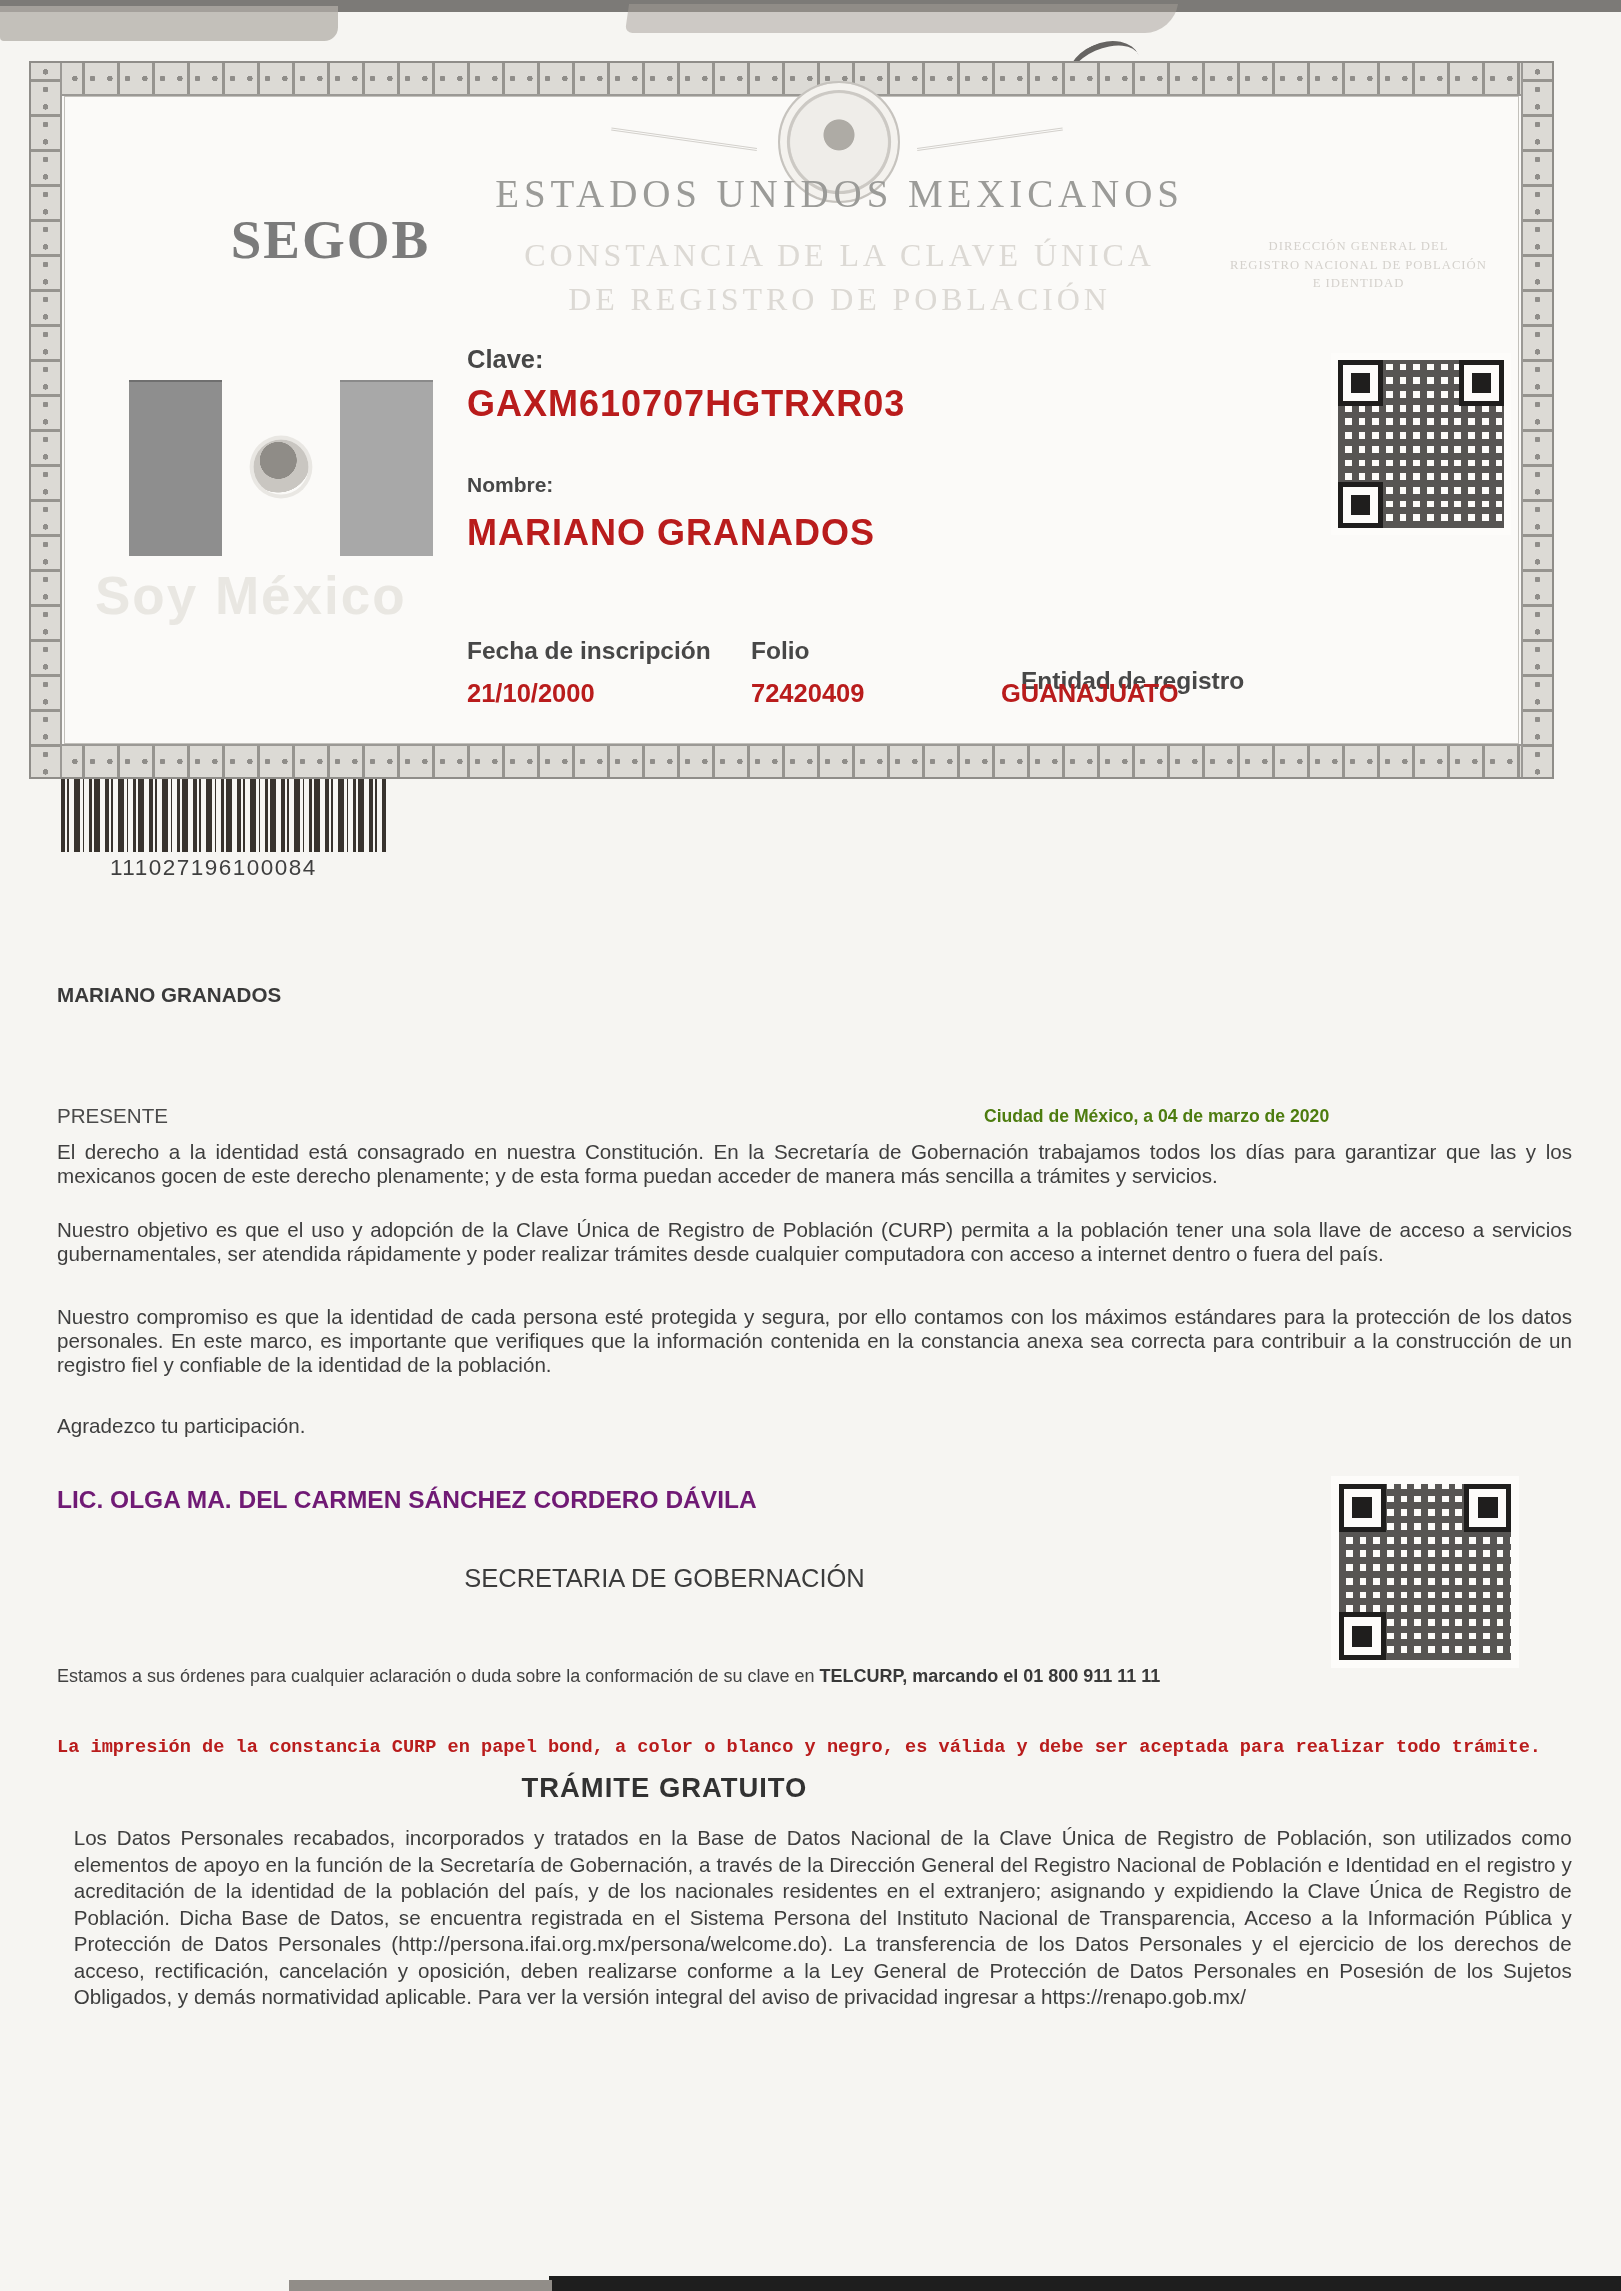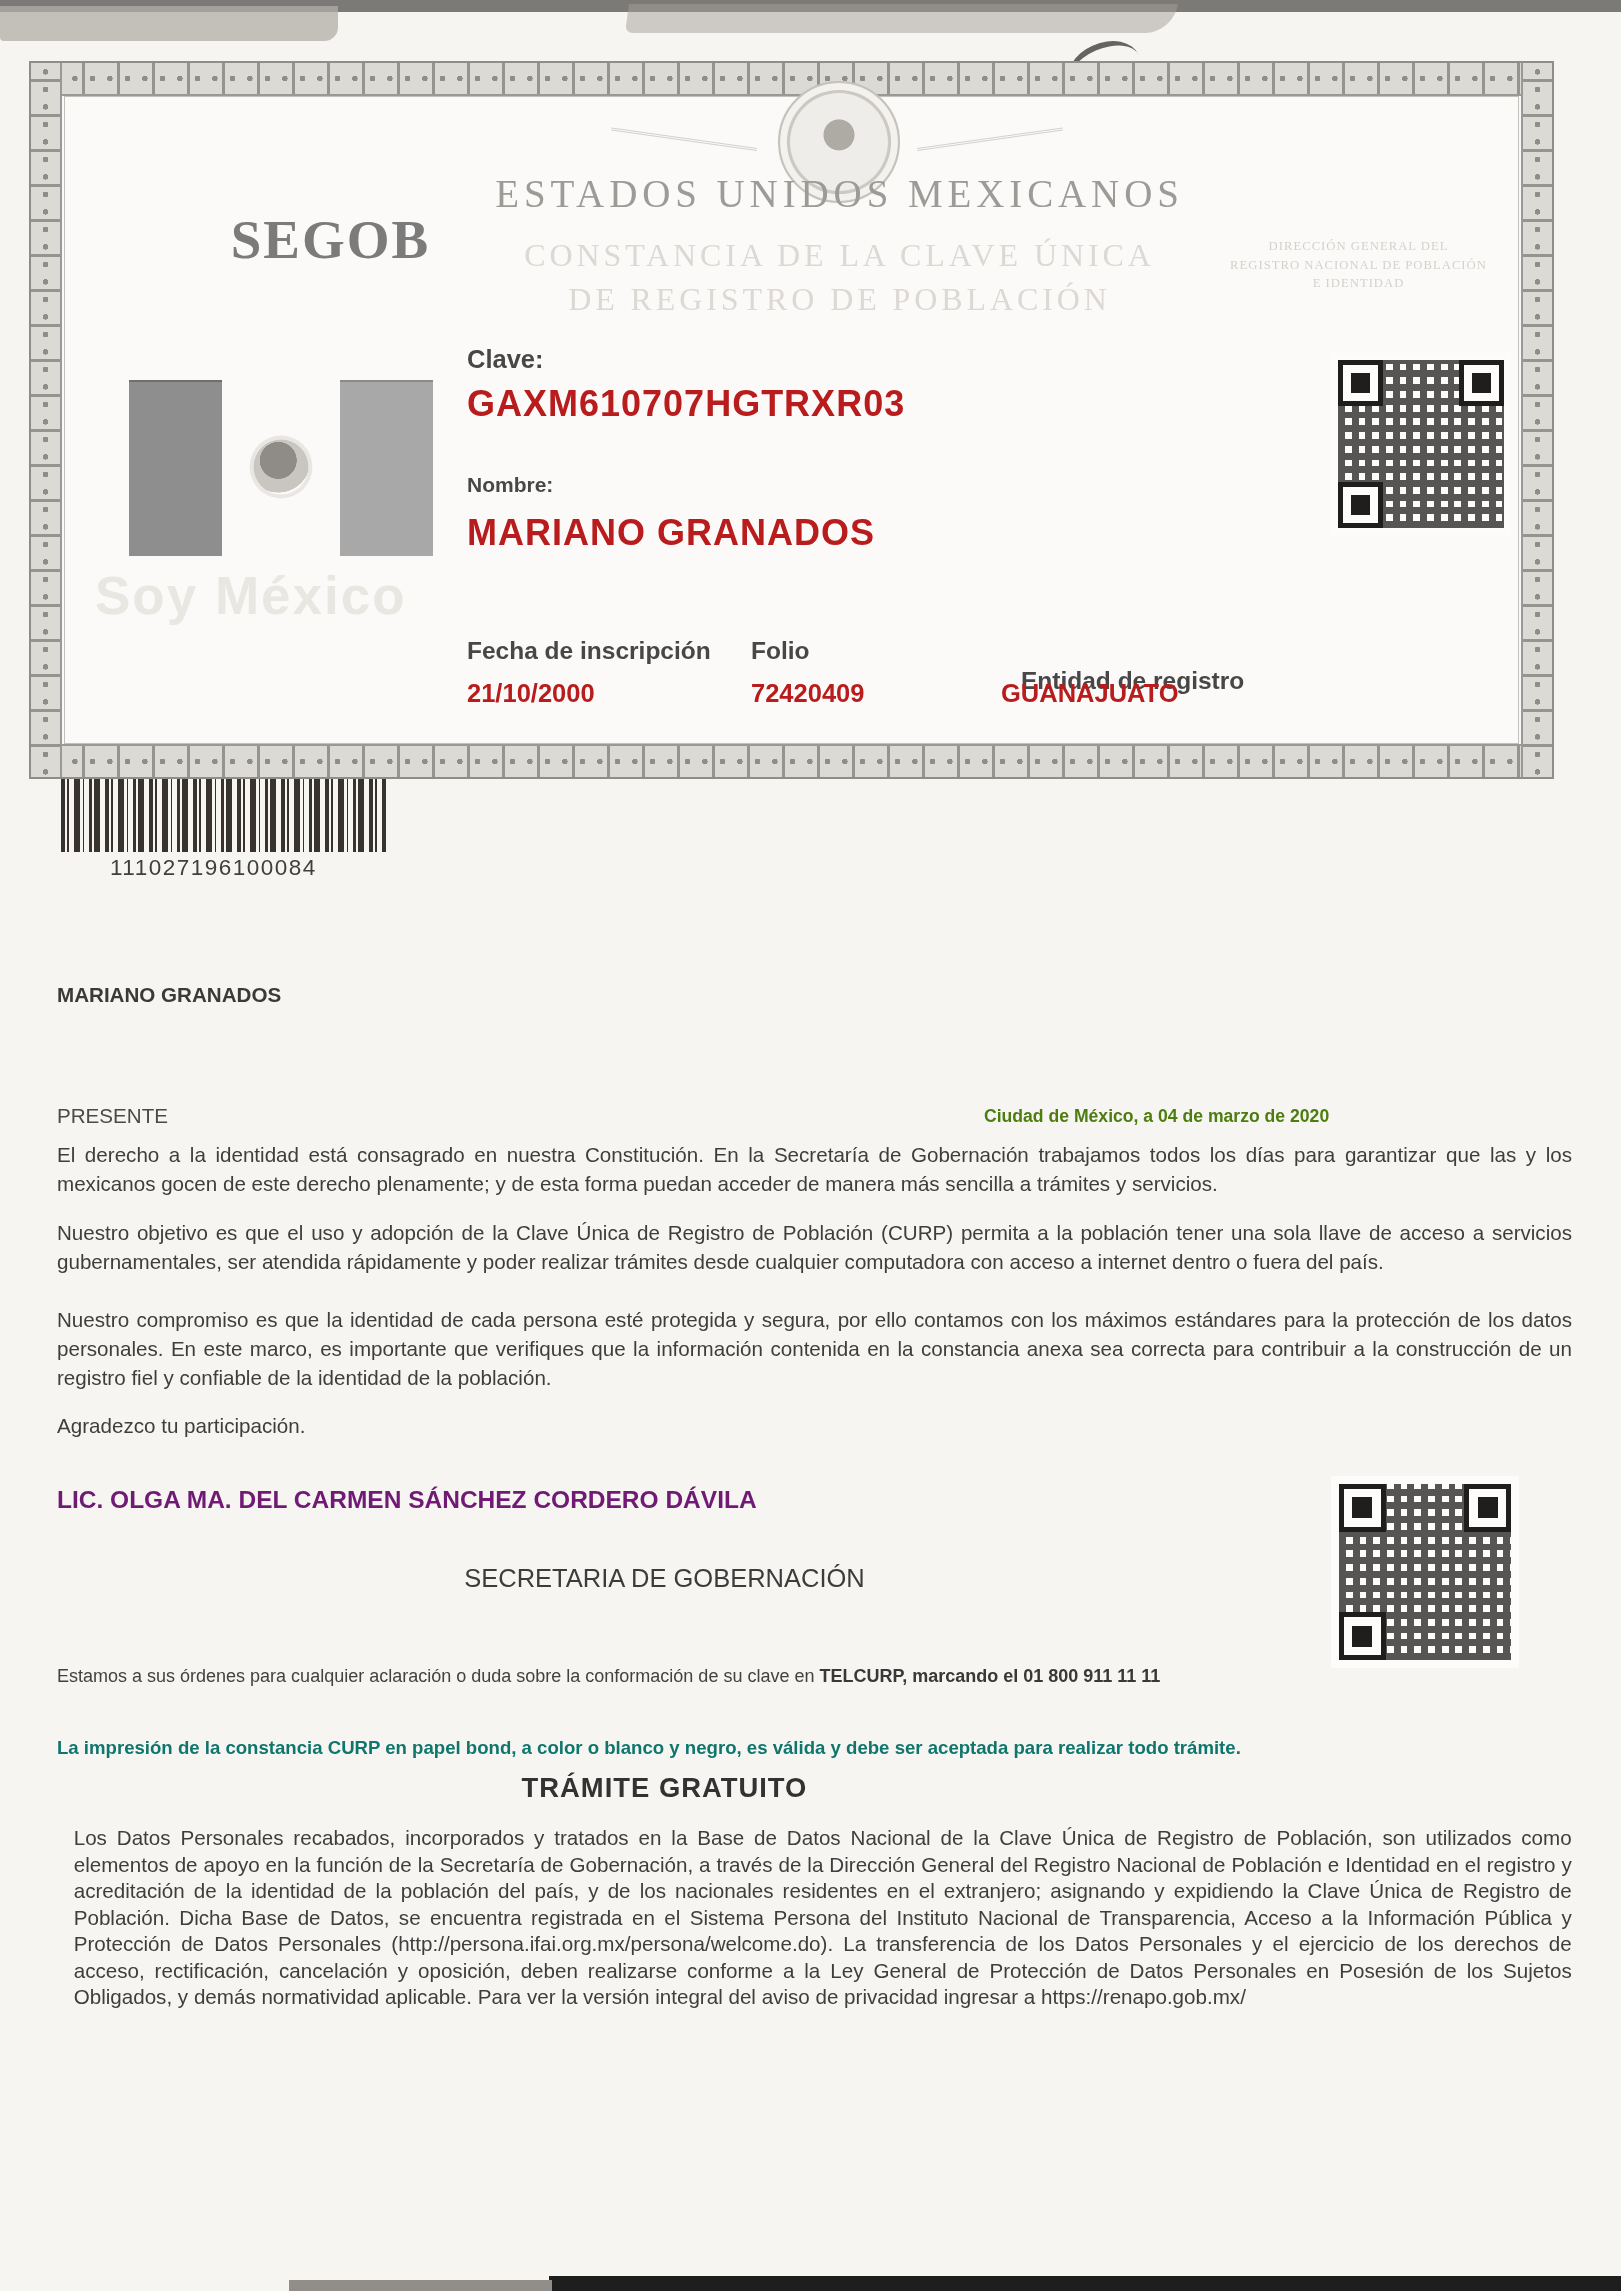--- a/index.html
+++ b/index.html
@@ -127,30 +127,30 @@
       #38332e 28px 31px, #f6f5f2 31px 33px,
       #38332e 33px 39px, #f6f5f2 39px 44px);
   }
   .barcode-number{position:absolute;left:110px;top:855px;font-size:22.5px;color:#3f3f3f;letter-spacing:1.5px;}
   
   .letter{position:absolute;left:57px;top:0;width:1515px;}
   .l-abs{position:absolute;}
   .recipient{top:983px;font-size:20.6px;font-weight:bold;color:#3a3a3a;}
   .salutation{top:1104px;font-size:20.6px;color:#4a4a4a;}
   .dateline{top:1106px;left:927px;width:588px;text-align:left;font-size:17.6px;font-weight:bold;color:#4d7c0f;}
-  .para{width:1515px;font-size:20.6px;line-height:29px;text-align:justify;color:#3e3e3e;}
+  .para{width:1515px;font-size:20.6px;line-height:24px;text-align:justify;color:#3e3e3e;}
   .p1{top:1140px;}
   .p2{top:1218px;}
   .p3{top:1305px;}
   .thanks{top:1414px;font-size:20.6px;color:#3e3e3e;}
   .signer-name{top:1486px;width:1215px;font-size:24.5px;font-weight:bold;color:#701a75;}
   .signer-title{top:1564px;width:1215px;text-align:center;font-size:25.5px;color:#3c3c3c;}
   .contact{top:1666px;width:1515px;font-size:18px;color:#424242;}
   .contact b{color:#383838;}
-  .print-notice{top:1737px;width:1515px;font-size:18.6px;font-weight:bold;color:#0f766e;}
+  .print-notice{top:1737px;width:1515px;font-size:18.6px;font-weight:bold;color:#b91c1c;font-family:Liberation Mono, monospace;}
   .free-notice{top:1772px;width:1215px;text-align:center;font-size:27.4px;font-weight:bold;color:#323232;letter-spacing:1px;}
   .privacy{top:1825px;left:16.7px;width:1498px;font-size:20.6px;line-height:26.5px;text-align:justify;color:#3e3e3e;}
 </style>
 </head>
 <body>
 
 <div class="page">
 
   <div class="scan-top-strip"></div>
   <div class="scan-top-left"></div>

